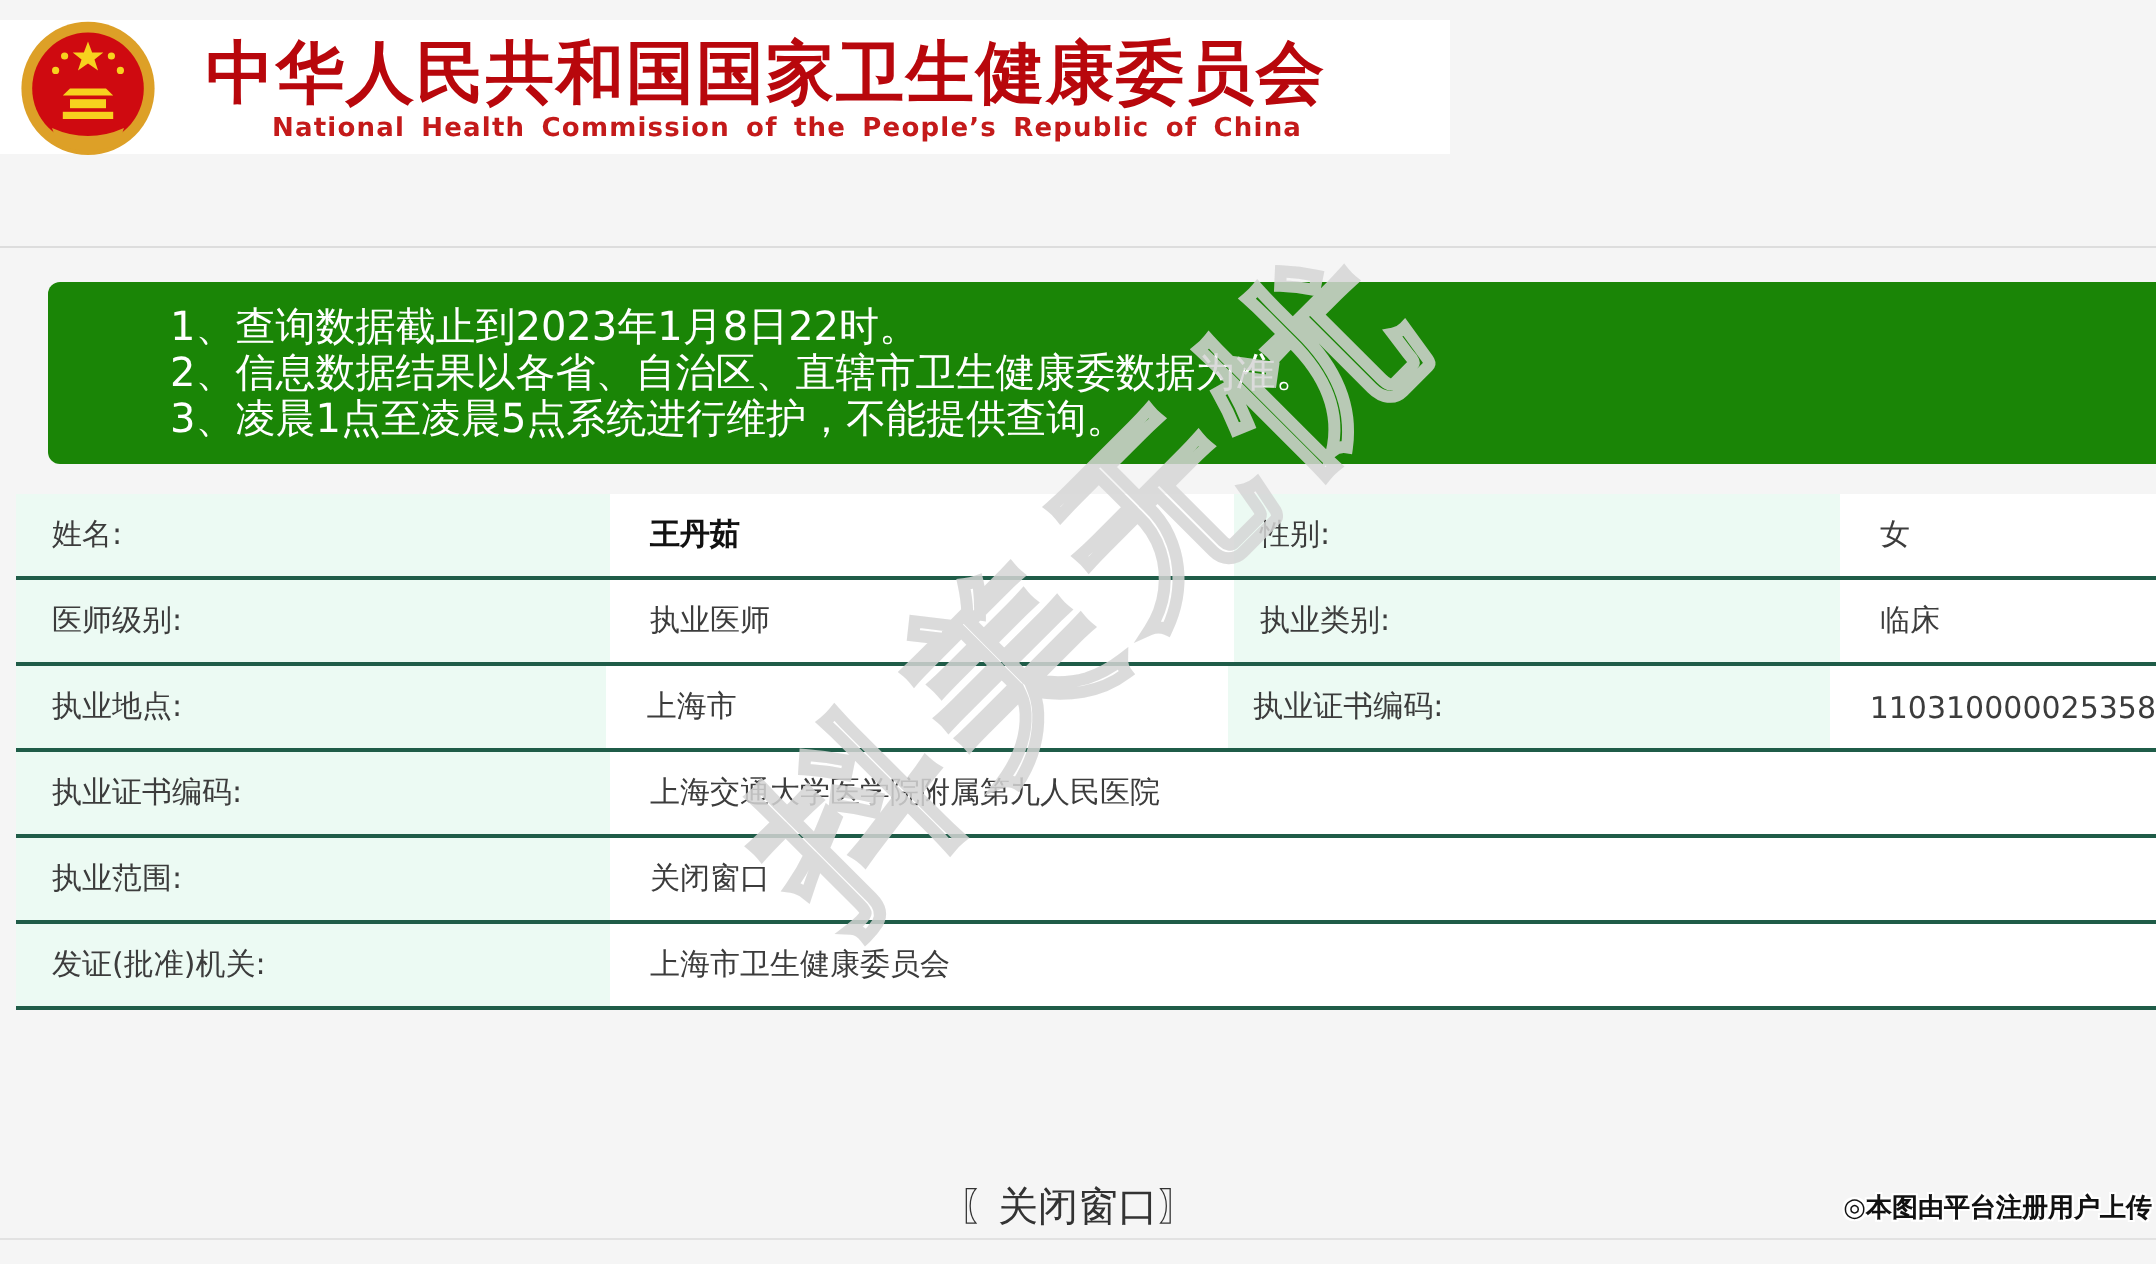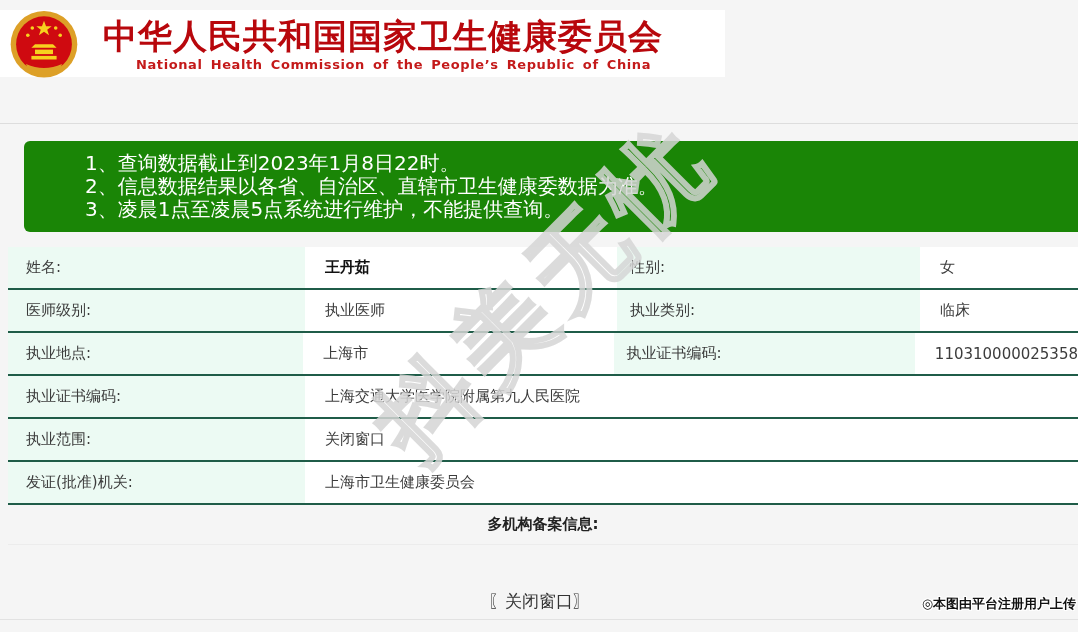--- a/index.html
+++ b/index.html
@@ -69,21 +69,21 @@
   .row-title{
     height:40px;border-bottom:1px solid #ececec;background:transparent;
     display:flex;align-items:center;justify-content:center;
     font-weight:bold;color:#222222;font-size:15px;
   }
   
   .close-wrap{
     position:absolute;top:590px;left:0;width:100%;text-align:center;
   }
   .close-link{
-    font-size:17px;color:#333333;text-decoration:none;cursor:pointer;
+    font-size:20px;color:#333333;text-decoration:none;cursor:pointer;
   }
   .bottom-line{
     position:absolute;top:619px;left:0;width:100%;height:0;
     border-top:1px solid #e2e2e2;
   }
   .corner-note{
     position:absolute;right:2px;bottom:19px;
     font-size:13px;font-weight:bold;color:#111111;white-space:nowrap;
     text-shadow:-1px -1px 0 #fff,1px -1px 0 #fff,-1px 1px 0 #fff,1px 1px 0 #fff,0 1px 0 #fff,0 -1px 0 #fff,1px 0 0 #fff,-1px 0 0 #fff;
   }
@@ -157,21 +157,20 @@
   <div class="row">
     <div class="cell cl">执业范围:</div>
     <div class="cell cv-full">关闭窗口</div>
   </div>
 
   <div class="row">
     <div class="cell cl">发证(批准)机关:</div>
     <div class="cell cv-full">上海市卫生健康委员会</div>
   </div>
 
-  <div class="row-title">多机构备案信息:</div>
 </div>
 
 <div class="close-wrap">
   <a class="close-link">〖关闭窗口〗</a>
 </div>
 
 <div class="bottom-line"></div>
 
 <div class="corner-note">◎本图由平台注册用户上传</div>
 

